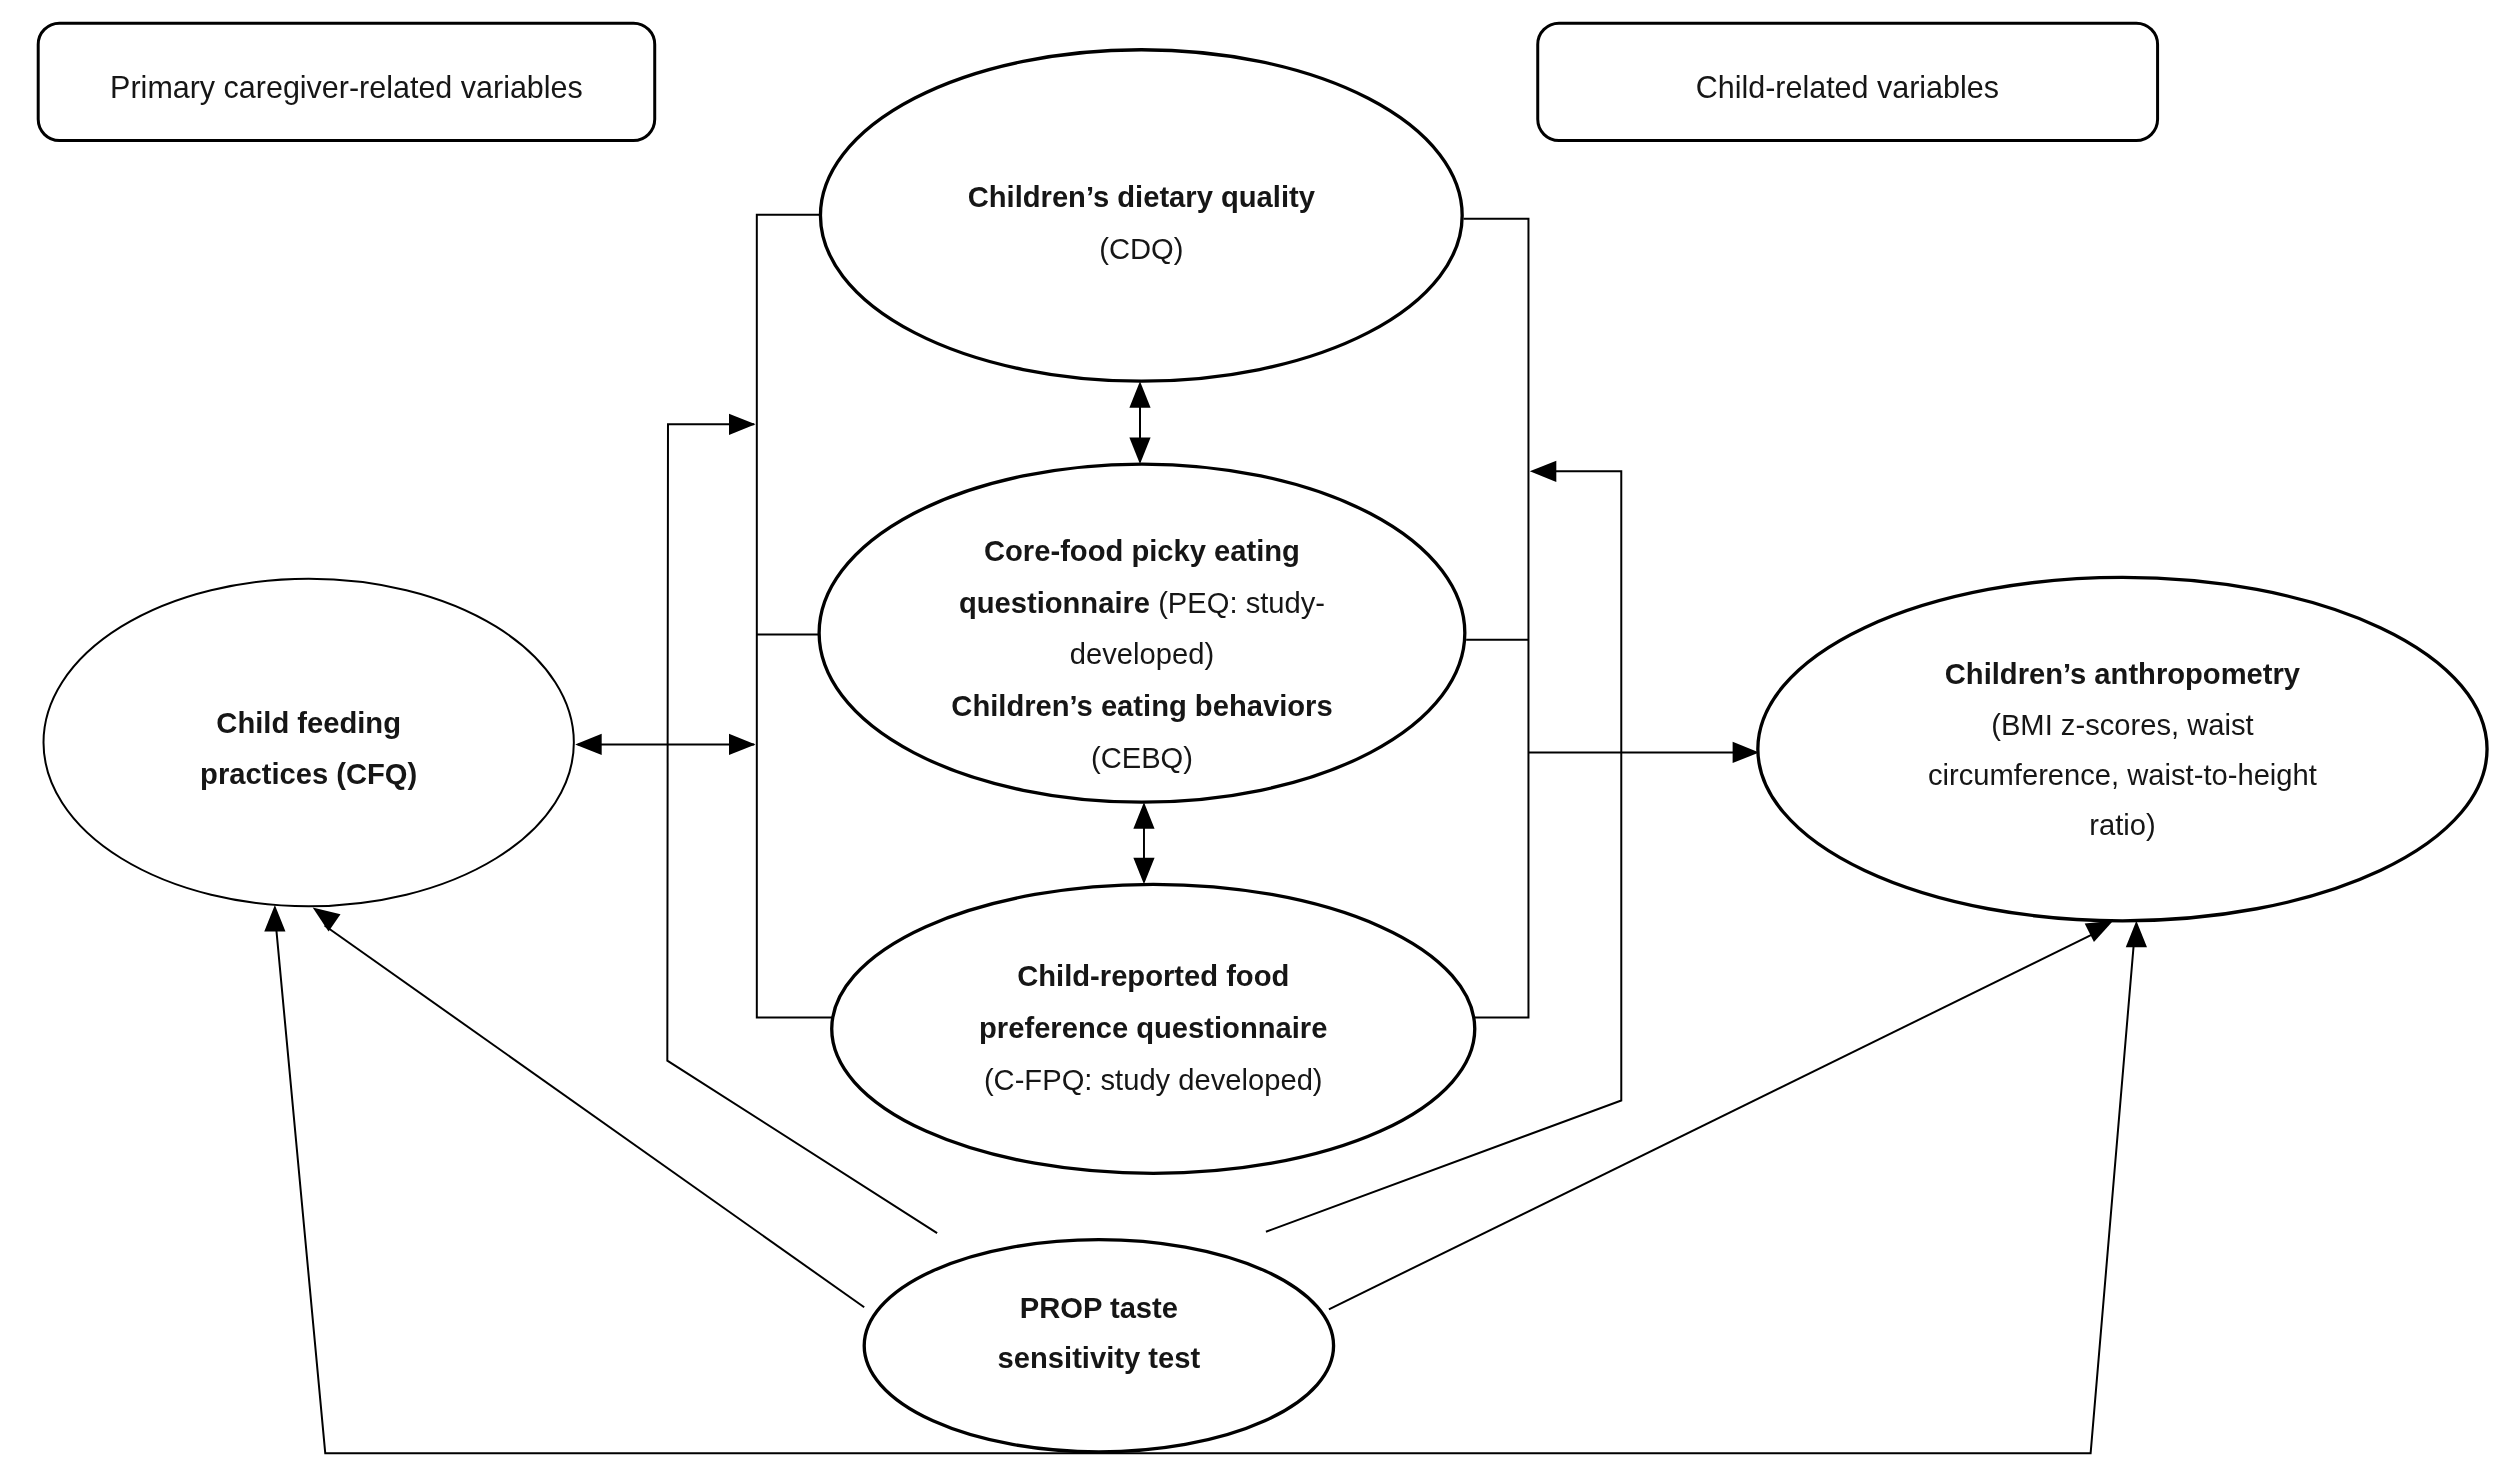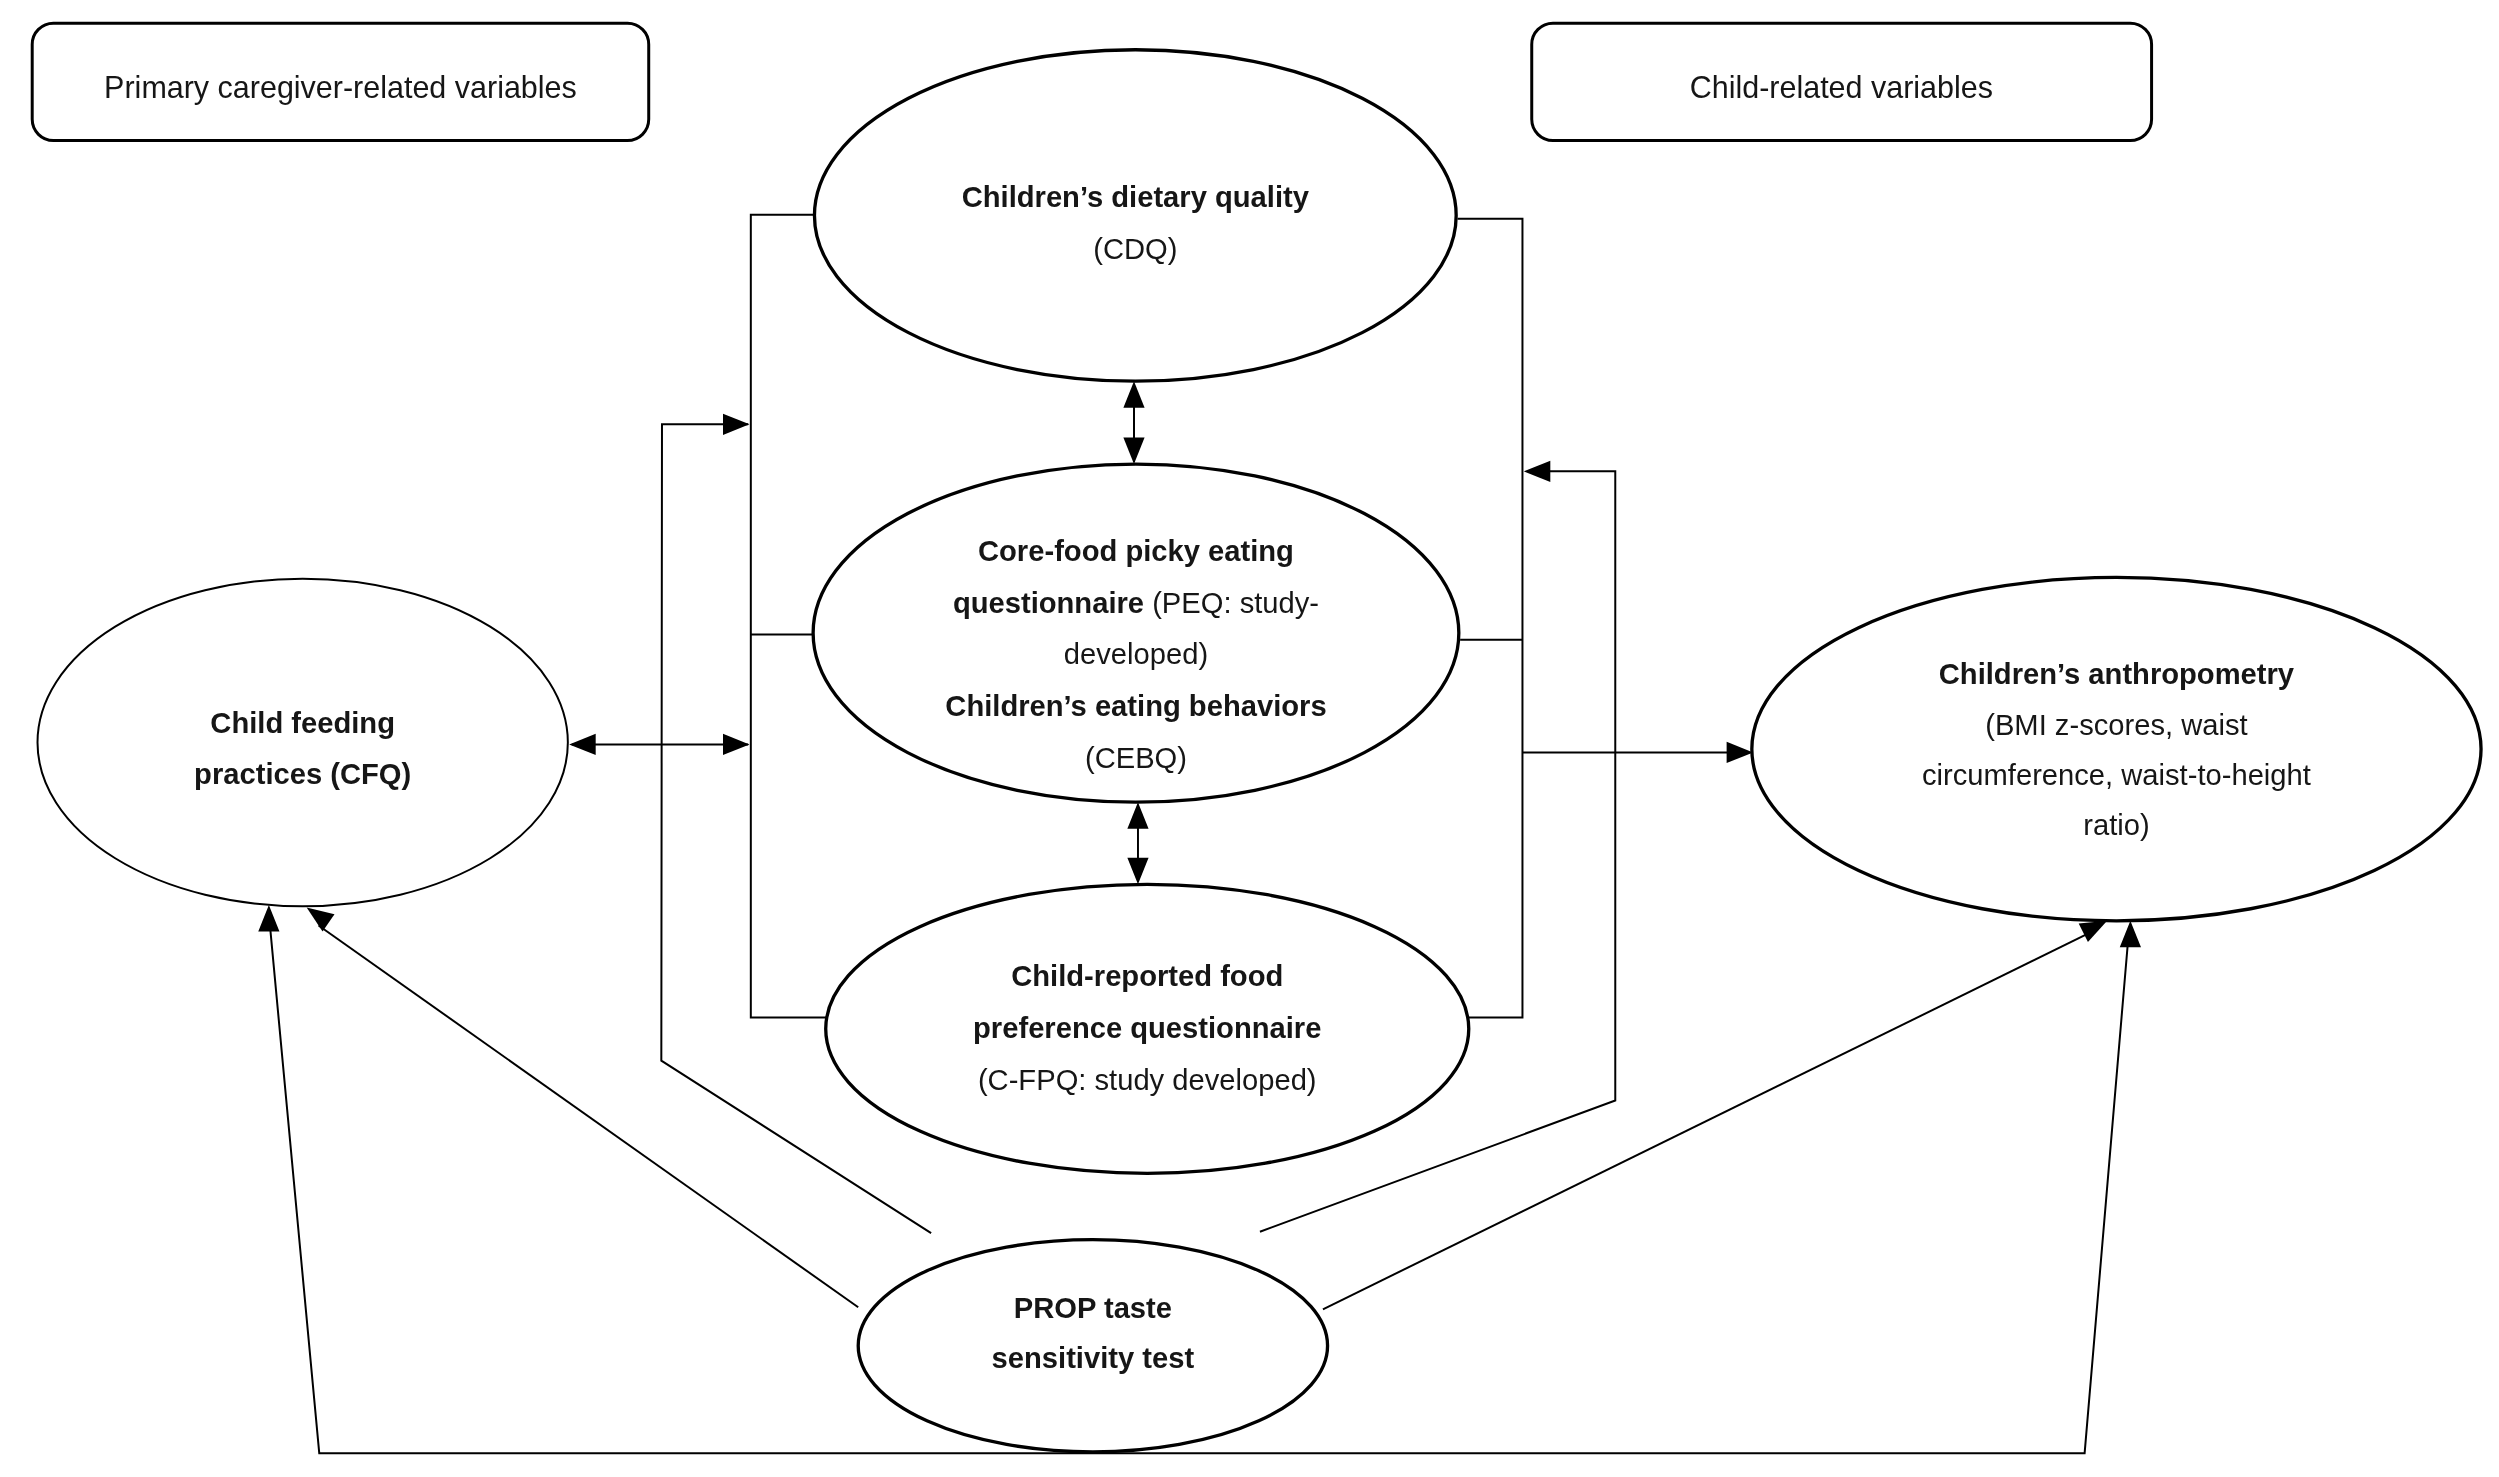--- a/index.html
+++ b/index.html
@@ -6,20 +6,21 @@
     margin: 0;
     padding: 0;
     background: #ffffff;
     font-family: "Liberation Sans", sans-serif;
   }
   .diagram-wrap {
     width: 2032px;
     height: 1477px;
     position: relative;
     background: #ffffff;
+    padding-left: 6px;
   }
   svg { display: block; }
   .shape {
     fill: #ffffff;
     stroke: #000000;
   }
   .conn {
     fill: none;
     stroke: #000000;
     stroke-width: 3;

